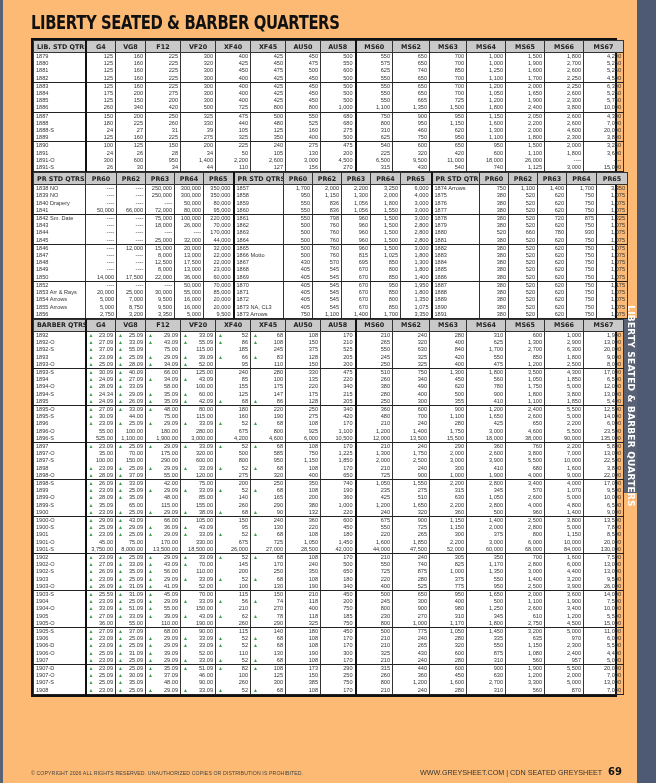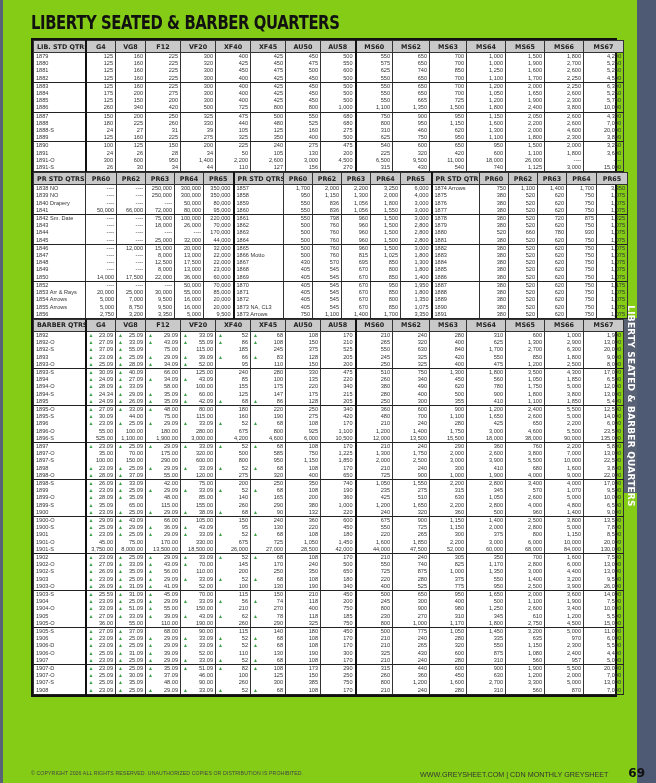--- a/index.html
+++ b/index.html
@@ -1,38 +1,38 @@
 <!DOCTYPE html>
 <html><head>
 <meta charset="utf-8">
 <style>
   html,body{margin:0;padding:0;}
   body{width:656px;height:783px;position:relative;background:#ffffff;font-family:"Liberation Sans",sans-serif;overflow:hidden;}
-  .page{position:absolute;left:0;top:0;width:645px;height:783px;background:#84cc16;text-decoration:underline;}
+  .page{position:absolute;left:0;top:0;width:645px;height:783px;background:#fdba74;text-decoration:underline;}
   .left-edge{position:absolute;left:0;top:0;width:3px;height:783px;background:#5a6375;}
   .right-band{position:absolute;left:637px;top:0;width:19px;height:783px;background:#4e5a73;}
   .title{position:absolute;left:31px;top:11px;font-family:"DejaVu Sans",sans-serif;font-weight:bold;font-size:19px;letter-spacing:-0.5px;color:#111;transform:scaleX(0.78);transform-origin:left center;white-space:nowrap;}
   .date-badge{position:absolute;left:530px;top:0;width:84px;height:32px;background:#596275;color:#fff;display:flex;align-items:center;justify-content:flex-start;padding-left:8px;box-sizing:border-box;}
   .date-badge span{font-family:"DejaVu Sans",sans-serif;font-weight:bold;font-size:9.5px;transform:scaleX(0.8);transform-origin:left center;white-space:nowrap;}
   .date-badge svg{position:absolute;right:4px;top:4px;}
   .side-tab{position:absolute;left:624px;top:318px;width:13px;height:175px;background:#596275;color:#fff;}
   .side-tab span{position:absolute;left:50%;top:50%;transform:translate(-50%,-50%) rotate(90deg);font-family:"DejaVu Sans",sans-serif;font-weight:bold;font-size:9px;white-space:nowrap;letter-spacing:0.2px;}
   .sheet{position:absolute;left:31px;top:38px;width:586px;border:2px solid #111;box-sizing:border-box;background:#fff;}
   table{border-collapse:collapse;width:100%;table-layout:fixed;}
   th{background:#c9c9c9;font-family:"DejaVu Sans",sans-serif;font-weight:bold;font-size:6.4px;color:#222;height:11px;padding:0;border:1px solid #333;text-align:center;white-space:nowrap;overflow:hidden;}
   th.lbl{text-align:left;padding-left:3px;}
   td{font-family:"Liberation Sans",sans-serif;font-size:5.6px;color:#333;padding:0 2px;height:7.2px;line-height:7.2px;text-align:right;white-space:nowrap;overflow:hidden;border-left:1px solid #333;border-right:1px solid #333;}
   td.lbl{text-align:left;}
   tr.grp-end td{border-bottom:1px solid #222;}
   tr.grp-start td{border-top:1px solid #222;}
   .thick-l{border-left:2px solid #111 !important;}
   .mark{color:#3aa046;float:left;font-size:5px;}
   .footer-left{position:absolute;left:31px;top:770px;font-size:5.2px;color:#444;letter-spacing:0.1px;white-space:nowrap;}
   .footer-right{position:absolute;left:420px;top:766px;font-size:7.2px;color:#333;white-space:nowrap;}
-  .footer-right b{font-family:"DejaVu Sans",sans-serif;font-size:12px;color:#111;margin-left:18px;}
+  .footer-right b{font-family:"DejaVu Sans",sans-serif;font-size:10px;color:#111;margin-left:4px;}
 </style>
 </head>
 <body>
 
 <div class="page">
   <div class="left-edge"></div>
   <div class="right-band"></div>
 
   <div class="title">LIBERTY SEATED &amp; BARBER QUARTERS</div>
 
@@ -1699,16 +1699,16 @@
             <td><span>560</span></td>
             <td><span>870</span></td>
             <td><span>7,000</span></td>
           </tr>
         </tbody>
       </table>
   </div>
 
   <div class="footer-left">© COPYRIGHT 2026 ALL RIGHTS RESERVED. UNAUTHORIZED COPIES OR DISTRIBUTION IS PROHIBITED.</div>
   <div class="footer-right">
-    <span>WWW.GREYSHEET.COM  |  CDN MONTHLY GREYSHEET</span>
+    <span>WWW.GREYSHEET.COM  |  CDN SEATED GREYSHEET</span>
     <b>69</b>
   </div>
 </div>
 
 </body></html>

